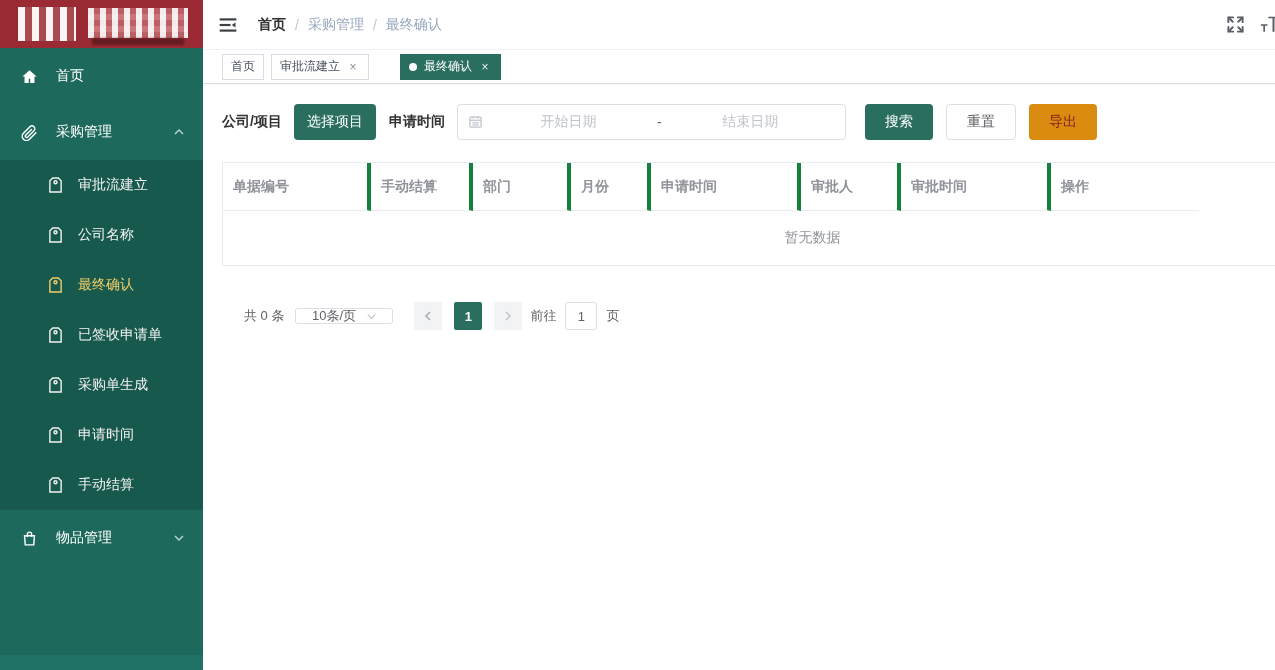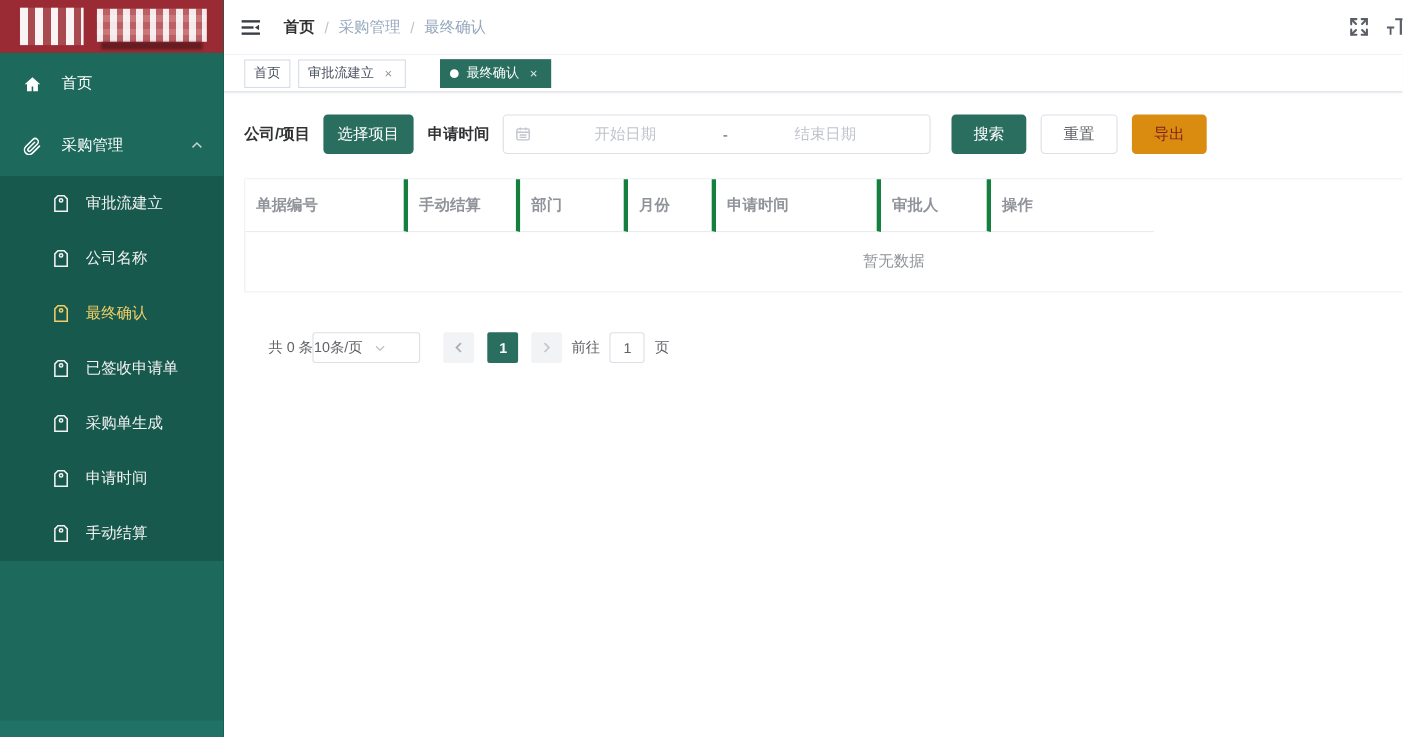--- a/index.html
+++ b/index.html
@@ -67,22 +67,22 @@
   
   .table-clip { margin:22px 0 0 19px; width:1053px; overflow:hidden; }
   .table-inner { width:1181px; border:1px solid #e8ebf0; }
   .thead { display:flex; height:48px; }
   .th { display:flex; align-items:center; padding-left:10px; font-size:14px; font-weight:bold; color:#909399; border-right:4px solid #15803d; border-bottom:1px solid #e8ebf0; background:#fff; }
   .th:last-child { border-right:none; }
   .empty-row { height:54px; display:flex; align-items:center; justify-content:center; font-size:14px; color:#909399; }
 
   
   .pager { display:flex; align-items:center; margin:36px 0 0 41px; font-size:13px; color:#606266; }
-  .pg-total { margin-right:0; }
-  .pg-select { width:98px; height:28px; border:1px solid #dcdfe6; border-radius:3px; display:flex; align-items:center; gap:10px; color:#606266; cursor:pointer; margin-right:21px; }
+  .pg-total { margin-right:11px; }
+  .pg-select { width:98px; height:16px; border:1px solid #dcdfe6; border-radius:3px; display:flex; align-items:center; justify-content:center; gap:10px; color:#606266; cursor:pointer; margin-right:21px; }
   .pg-btn { width:28px; height:28px; background:#f2f3f5; border-radius:2px; display:flex; align-items:center; justify-content:center; color:#b4b7bc; cursor:pointer; margin-right:12px; }
   .pg-page { width:28px; height:28px; background:#2a6e5f; border-radius:2px; display:flex; align-items:center; justify-content:center; color:#fff; font-weight:bold; cursor:pointer; margin-right:12px; }
   .pg-goto { margin-left:8px; display:flex; align-items:center; gap:9px; }
   .pg-input { width:32px; height:28px; border:1px solid #dcdfe6; border-radius:3px; text-align:center; font-size:13px; color:#606266; font-family:inherit; outline:none; }
 </style>
 </head>
 <body>
 
 <div class="sidebar">
   <div class="logo-bar">
@@ -174,20 +174,34 @@
         <span class="tag-ic">
           <svg class="ic" width="15" height="17" viewBox="0 0 16 18" fill="none" stroke="#f2f2f2" stroke-width="1.5">
               <path d="M5 1h6l3 3v12H2V4z"></path>
               <circle cx="8" cy="5.5" r="1.6"></circle>
             </svg>
         </span>
         <span>手动结算</span>
       </div>
     </div>
 
+    <div class="menu-item">
+      <span class="mi-icon">
+        <svg class="ic" width="17" height="17" viewBox="0 0 24 24" fill="none" stroke="#fff" stroke-width="2">
+            <path d="M5 8h14l-1 13H6z"></path>
+            <path d="M9 10V6a3 3 0 0 1 6 0v4"></path>
+          </svg>
+      </span>
+      <span>物品管理</span>
+      <span class="chevron">
+        <svg class="ic" width="12" height="12" viewBox="0 0 12 12" fill="none" stroke="#bfd4ce" stroke-width="1.4">
+            <polyline points="2,4 6,8 10,4"></polyline>
+          </svg>
+      </span>
+    </div>
   </div>
   <div class="bottom-strip"></div>
 </div>
 
 <div class="main">
 
   <div class="topbar">
     <span class="hamburger">
       <svg class="ic" width="20" height="20" viewBox="0 0 24 24" fill="#3a3f45">
           <rect x="2" y="4" width="20" height="2.6"></rect>
@@ -268,20 +282,21 @@
 
   <div class="table-clip">
     <div class="table-inner">
       <div class="thead">
         <div class="th" style="width:148px;">单据编号</div>
         <div class="th" style="width:102px;">手动结算</div>
         <div class="th" style="width:98px;">部门</div>
         <div class="th" style="width:80px;">月份</div>
         <div class="th" style="width:150px;">申请时间</div>
         <div class="th" style="width:100px;">审批人</div>
+        <div class="th" style="width:150px;">审批时间</div>
         <div class="th" style="width:148px;">操作</div>
       </div>
       <div class="empty-row">暂无数据</div>
     </div>
   </div>
 
   <div class="pager">
     <span class="pg-total">共 0 条</span>
     <div class="pg-select">
       <span>10条/页</span>

